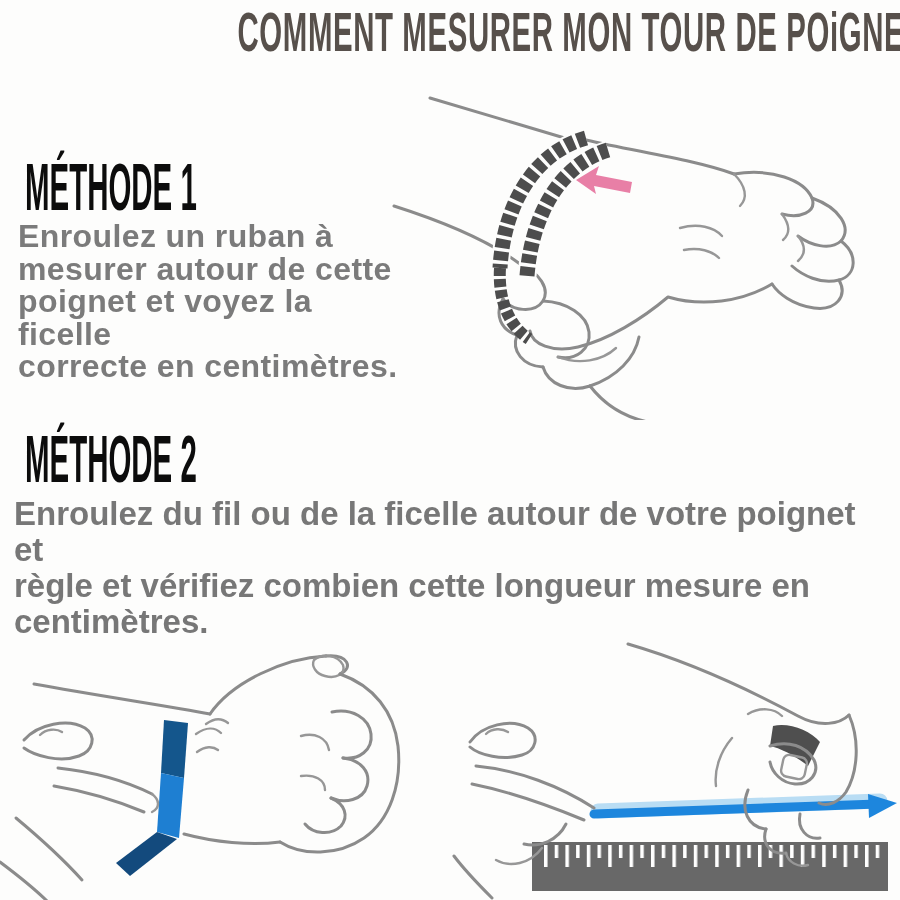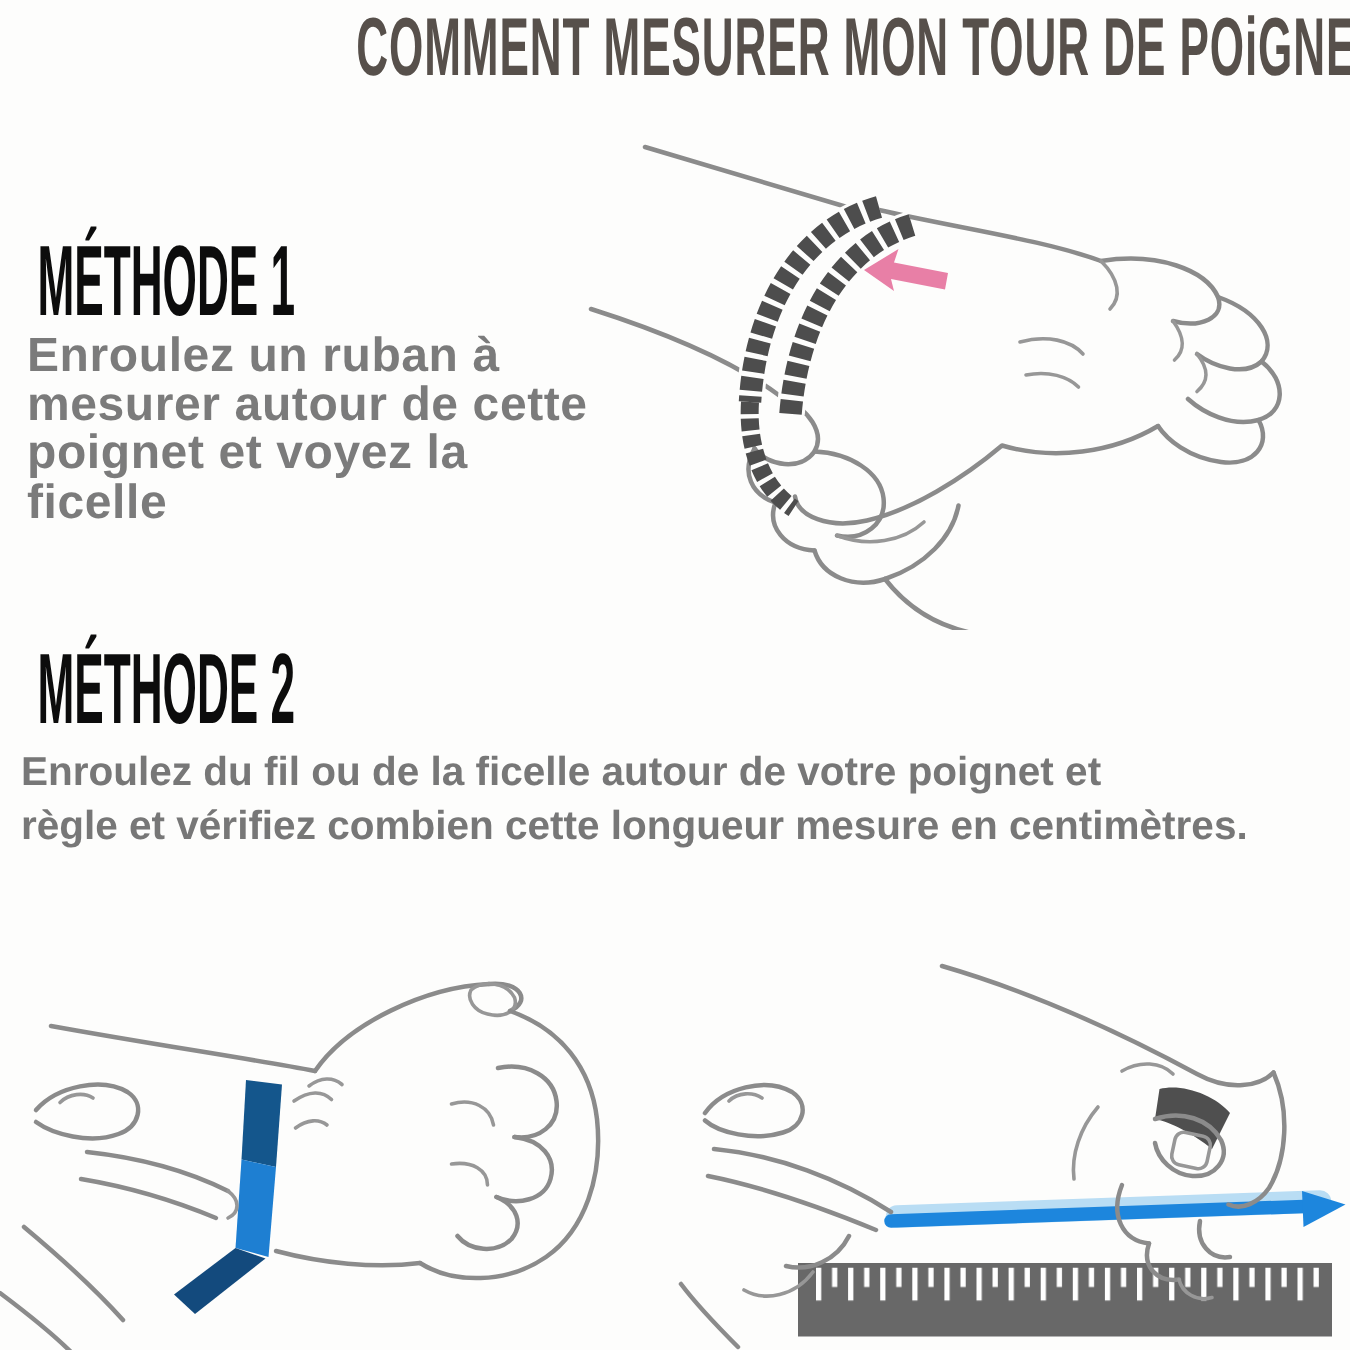--- a/index.html
+++ b/index.html
@@ -17,21 +17,21 @@
   .method-heading{position:absolute;left:25px;white-space:nowrap;}
   .method-heading .ht{
     display:inline-block;font-size:64px;line-height:1;font-weight:bold;color:#0c0c0c;
     transform:scale(0.46,1.04);transform-origin:left top;letter-spacing:0px;
   }
   .mh1{top:154px;}
   .mh2{top:426px;text-align:right;}
   
   .para{position:absolute;font-weight:bold;color:#7b7b7b;}
   .para1{top:220px;left:18px;width:385px;font-size:32px;line-height:32.5px;letter-spacing:0.4px;}
-  .para2{top:496px;left:14px;width:872px;font-size:27px;line-height:36px;letter-spacing:0px;color:#777777;}
+  .para2{top:496px;left:14px;width:872px;font-size:33px;line-height:36px;letter-spacing:0px;color:#777777;}
   .para .ln{display:block;}
   
   .illus{position:absolute;}
   .illusA{left:380px;top:80px;}
   .illusB{left:0px;top:618px;}
   .illusC{left:448px;top:618px;}
   svg .art{fill:none;stroke:#8b8b8b;stroke-width:3;stroke-linecap:round;stroke-linejoin:round;}
   svg .artthin{fill:none;stroke:#979797;stroke-width:2.4;stroke-linecap:round;stroke-linejoin:round;}
   svg .tapeu{fill:none;stroke:#fdfdfc;stroke-width:19;stroke-linecap:butt;}
   svg .tape{fill:none;stroke:#4d4d4d;stroke-width:15;stroke-dasharray:9 3.5;stroke-linecap:butt;}
@@ -47,20 +47,21 @@
   </div>
 
   <div class="method-heading mh1">
     <span class="ht">MÉTHODE 1</span>
   </div>
 
   <div class="para para1">
     <span class="ln">Enroulez un ruban à</span>
     <span class="ln">mesurer autour de cette</span>
     <span class="ln">poignet et voyez la ficelle</span>
+    <span class="ln">correcte en centimètres.</span>
   </div>
 
   <svg class="illus illusA" width="520" height="340" viewBox="0 0 520 340">
 
     <path class="art" d="M50 18 L198 62"></path>
     <path class="art" d="M14 126 C58 140 108 160 140 184"></path>
 
     <g>
       <path class="art" d="M206 60 C258 72 316 80 354 94"></path>
       <path class="art" d="M354 94 C392 88 424 100 432 118 C437 132 420 139 402 134"></path>

